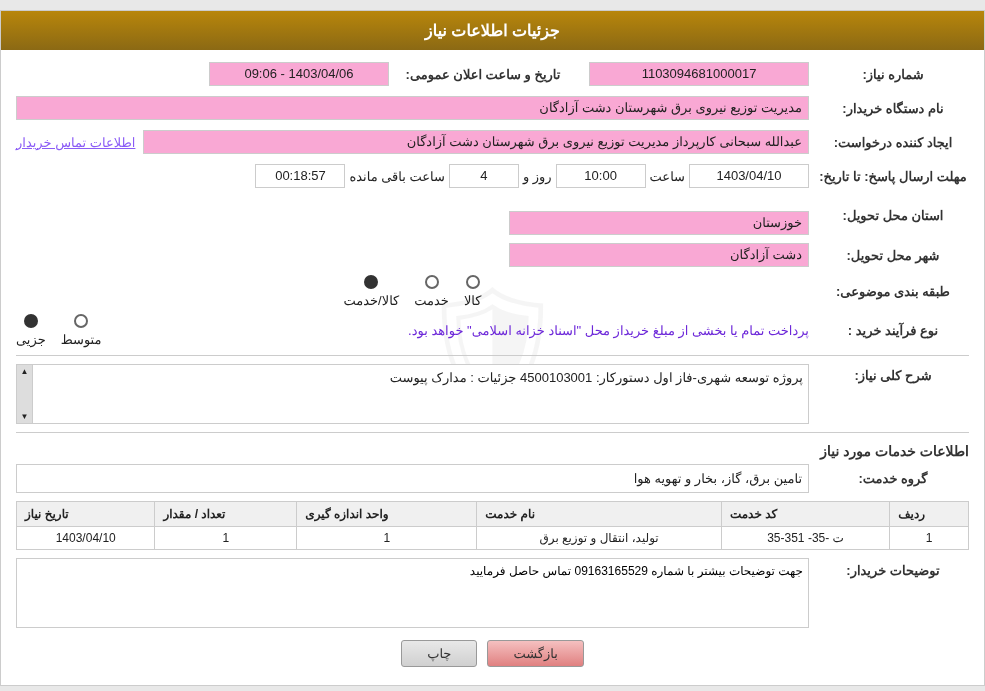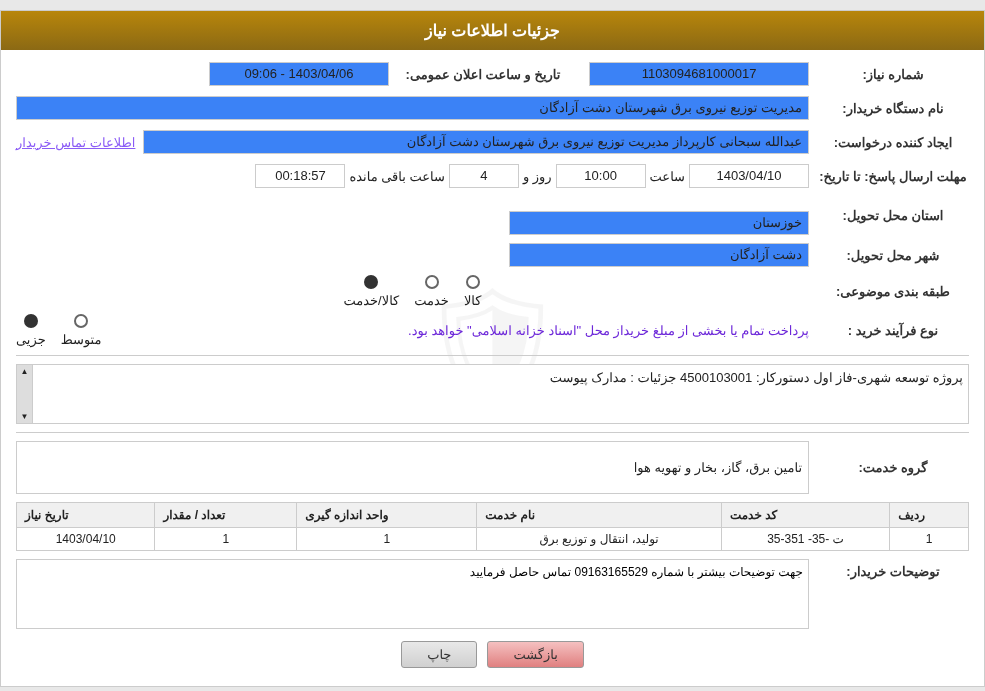--- a/index.html
+++ b/index.html
@@ -35,21 +35,21 @@
     }
     .label {
       color: #333;
       font-weight: bold;
       min-width: 160px;
       text-align: center;
       padding-left: 8px;
       white-space: nowrap;
     }
     .value-box {
-      background: #3b82f6;
+      background: #f9a8d4;
       border: 1px solid #ccc;
       padding: 3px 6px;
       min-height: 24px;
       flex: 1;
       text-align: right;
     }
     .date-box {
       background: #fff;
       border: 1px solid #ccc;
       padding: 3px 6px;
@@ -214,21 +214,21 @@
       position: relative;
       z-index: 1;
     }
     .separator {
       border-top: 1px solid #ccc;
       margin: 8px 0;
     }
     .khidmat-group-box {
       background: #fff;
       border: 1px solid #ccc;
-      padding: 18px 6px;
+      padding: 6px 6px;
       min-height: 24px;
       flex: 1;
       text-align: right;
     }
   </style>
 </head>
 <body>
 
 <div class="page-container watermark">
   <div class="shield-watermark">🛡</div>
@@ -310,34 +310,36 @@
           <div class="radio-item">
             <span class="radio-circle selected"></span>
             <span>جزیی</span>
           </div>
         </div>
       </div>
 
       <div class="separator"></div>
 
       <div class="row" style="align-items:flex-start;">
+        <span class="label" style="padding-top:4px;">شرح کلی نیاز:</span>
         <div style="flex:1; position:relative;">
           <div class="sharh-box">
             <div class="sharh-scroll">
               <span class="scroll-arrow">▲</span>
               <span class="scroll-arrow">▼</span>
             </div>
             <div style="margin-left:18px; text-align:right;">پروژه توسعه شهری-فاز اول  دستورکار: 4500103001
 جزئیات : مدارک پیوست</div>
           </div>
         </div>
       </div>
 
       <div class="separator"></div>
 
+      <div class="section-title">اطلاعات خدمات مورد نیاز</div>
 
       <div class="row">
         <span class="label">گروه خدمت:</span>
         <div class="khidmat-group-box">تامین برق، گاز، بخار و تهویه هوا</div>
       </div>
 
       <table class="table-wrapper">
         <thead>
           <tr>
             <th>ردیف</th>

